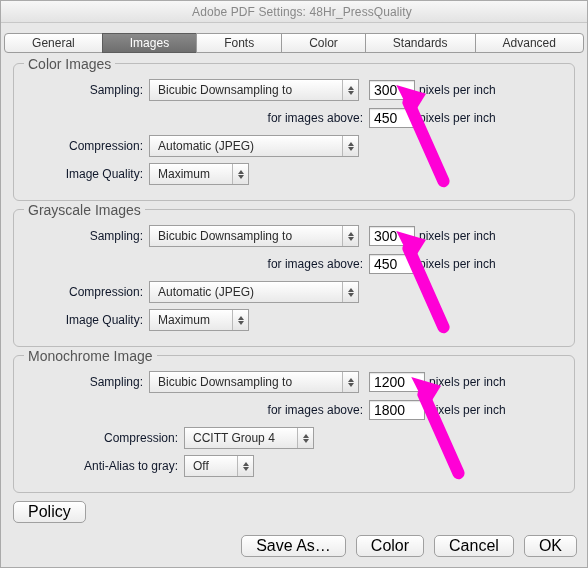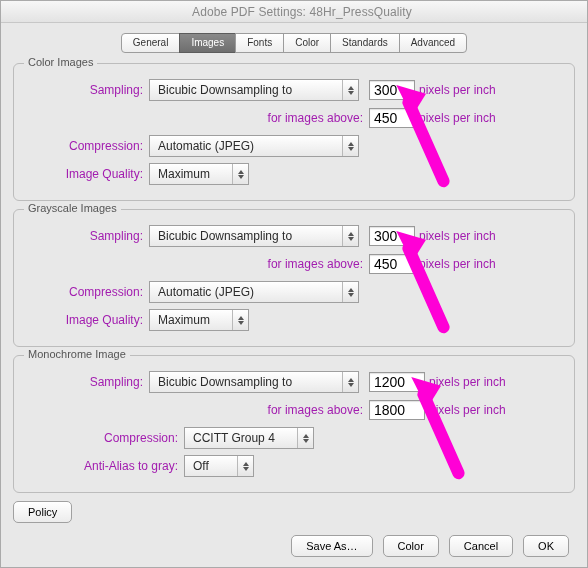--- a/index.html
+++ b/index.html
@@ -29,22 +29,22 @@
     padding-left: 16px;
   }
   .tabs {
     display: flex;
     justify-content: center;
     margin-top: 10px;
   }
   .tab {
     height: 20px;
     line-height: 18px;
-    padding: 0 11px;
-    font-size: 10px;
+    padding: 0 27px;
+    font-size: 12px;
     background: linear-gradient(#fff,#ededed);
     border: 1px solid #9c9c9c;
     margin-left: -1px;
     color: #333;
   }
   .tab:first-child { border-radius: 4px 0 0 4px; margin-left:0;}
   .tab:last-child  { border-radius: 0 4px 4px 0; }
   .tab.active {
     background: linear-gradient(#8a8a8a,#6e6e6e);
     color: #fff;
@@ -60,34 +60,34 @@
     padding: 10px 10px 10px 10px;
     margin-bottom: 8px;
     background: #e8e8e8;
     position: relative;
   }
   .group-title {
     position: absolute;
     top: -8px; left: 10px;
     background: #e8e8e8;
     padding: 0 4px;
-    font-size: 11px;
+    font-size: 14px;
     color: #555;
   }
   .row {
     display: flex;
     align-items: center;
     margin: 4px 0;
     height: 24px;
   }
   .lbl {
     text-align: right;
     font-size: 12px;
     padding-right: 6px;
-    color: #a21caf;
+    color: #0f172a;
   }
   .lbl.w125 { width: 125px; }
   .lbl.w160 { width: 160px; }
   .lbl.sfx  { padding: 0 4px; }
 
   .select {
     display: inline-flex;
     align-items: center;
     justify-content: space-between;
     height: 22px;
@@ -126,28 +126,28 @@
     box-shadow: inset 0 1px 1px rgba(0,0,0,.12);
   }
   .num.w56 { width: 56px; }
 
   .btn {
     height: 22px;
     padding: 0 14px;
     background: linear-gradient(#ffffff,#ececec);
     border: 1px solid #a0a0a0;
     border-radius: 5px;
-    font-size: 11px;
+    font-size: 16px;
     box-shadow: inset 0 1px 0 #fff;
   }
 
   .footer {
     position:absolute;
     bottom: 10px;
-    right: 18px;
+    right: 10px;
     display:flex;
     gap: 10px;
   }
   .policy-row { display:flex; margin-top:4px;}
 
   .arrow {
     position:absolute;
     width: 70px; height: 120px;
     pointer-events:none;
   }

